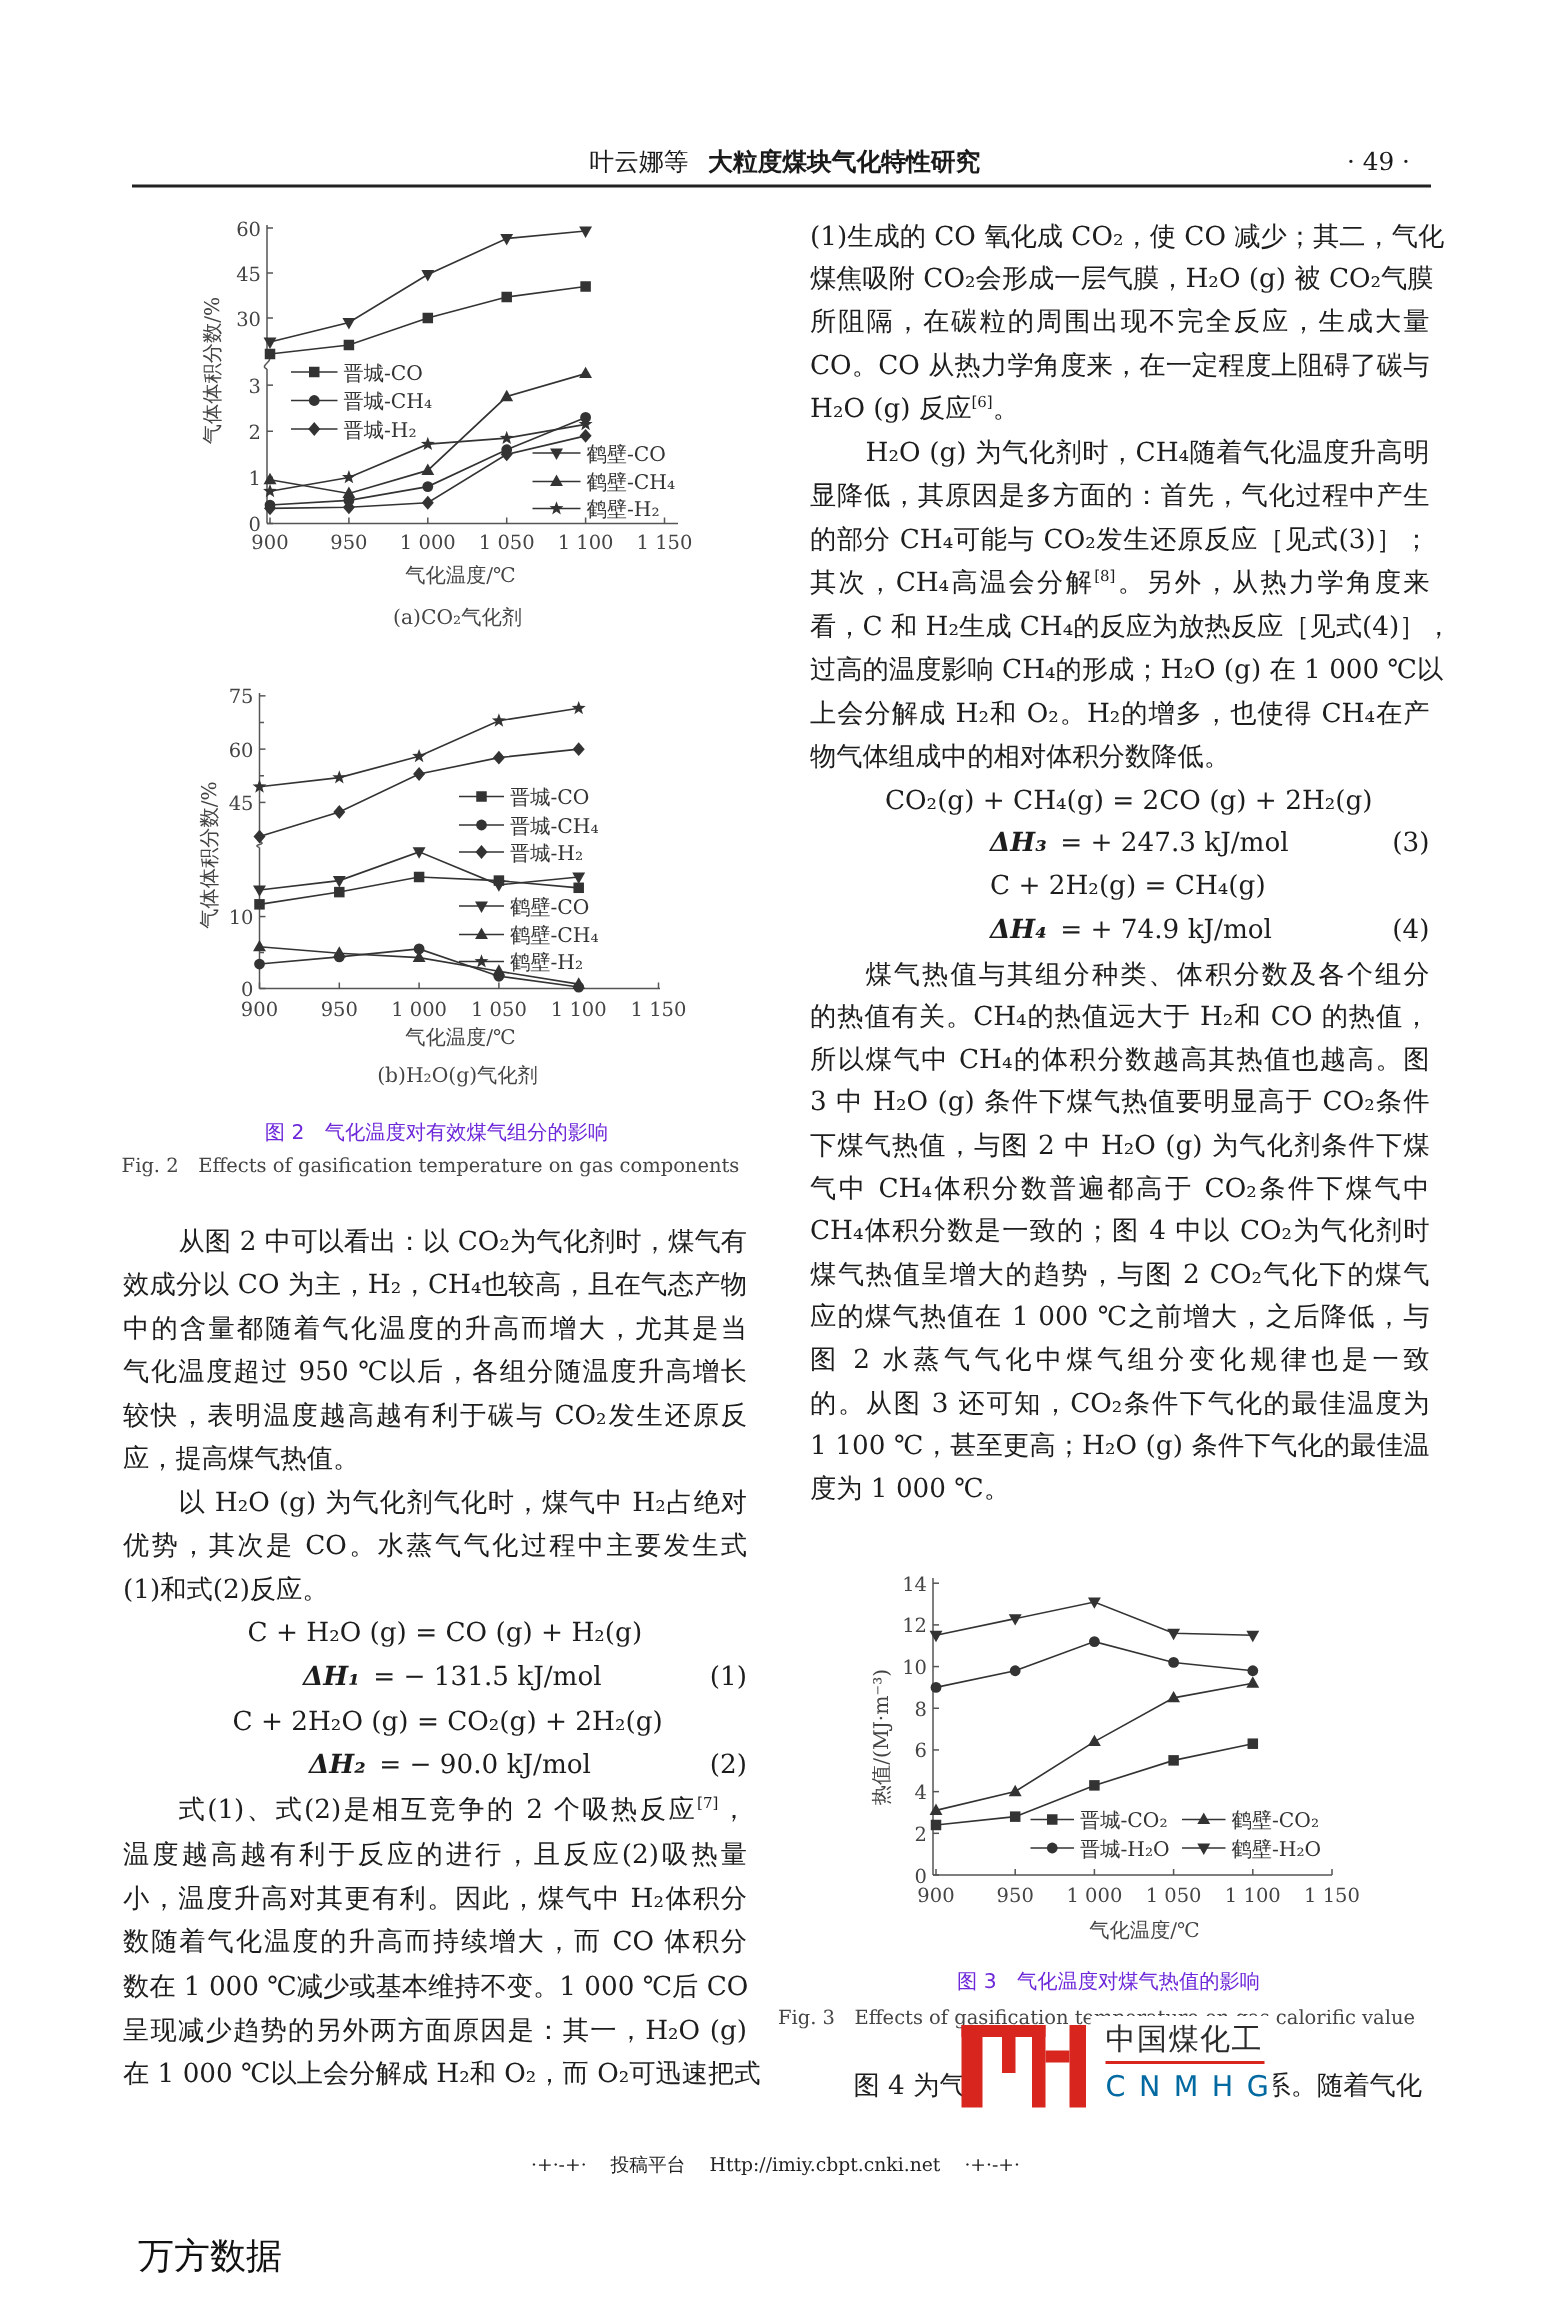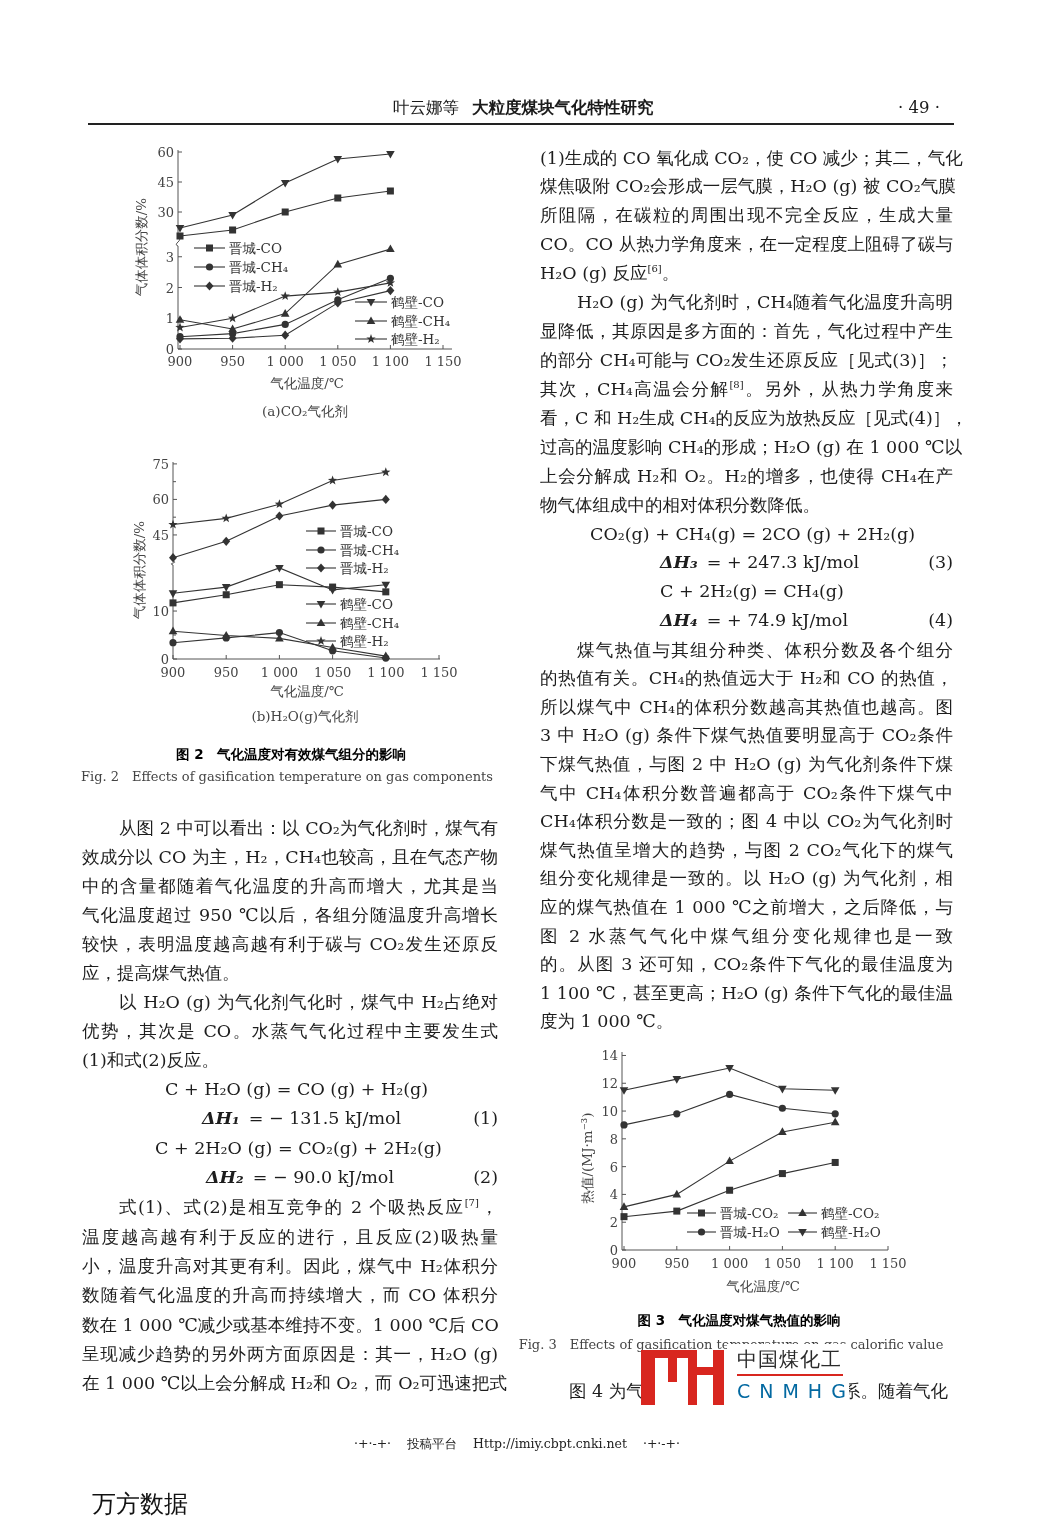--- a/index.html
+++ b/index.html
@@ -16,21 +16,21 @@
 .eq{position:relative;white-space:nowrap;font-size:17.5px;}
 .eq .num{position:absolute;right:0;top:0;}
 .eq .sym{font-weight:bold;font-style:italic;margin-right:9px;}
 svg.chart{position:absolute;overflow:visible;}
 svg.chart text{font-family:"DejaVu Serif","Liberation Serif",serif;font-size:13px;fill:#444444;}
 svg.chart text.legend-text{font-size:13.5px;fill:#333333;}
 .center{position:absolute;transform:translate(-50%,-50%);white-space:nowrap;}
 .axlabel{font-size:13.5px;color:#444444;}
 .ylab{transform:translate(-50%,-50%) rotate(-90deg);}
 .subcap{font-size:13.5px;color:#444444;}
-.cap-cn{font-family:"DejaVu Sans","Liberation Sans",sans-serif;font-weight:bold;font-size:13.5px;color:#000000;}
+.cap-cn{font-family:"DejaVu Sans","Liberation Sans",sans-serif;font-weight:normal;font-size:13.5px;color:#6d28d9;}
 .cap-en{font-size:13px;color:#444444;}
 .footer{font-size:12.5px;color:#222222;}
 .footer span{margin:0 6px;}
 .wm-red{position:absolute;background:#d8261f;}
 .wm-box{position:absolute;left:727px;top:1344px;width:122px;height:64px;background:#ffffff;}
 .wm-cn{position:absolute;left:737px;top:1346px;font-family:"DejaVu Sans","Liberation Sans",sans-serif;font-size:20px;color:#2a2a2a;white-space:nowrap;letter-spacing:1px;}
 .wm-line{position:absolute;left:737px;top:1374px;width:106px;height:2px;background:#d8261f;}
 .wm-en{position:absolute;left:737px;top:1380px;font-family:"DejaVu Sans","Liberation Sans",sans-serif;font-size:19px;color:#0369a1;letter-spacing:9px;white-space:nowrap;}
 .lastline{position:absolute;top:1379px;font-size:17.5px;white-space:nowrap;line-height:24px;}
 .wanfang{position:absolute;left:92px;top:1488px;font-family:"DejaVu Sans","Liberation Sans",sans-serif;font-size:24px;color:#111111;}
@@ -327,21 +327,20 @@
 
 <div class="block" style="left:540px;top:635.7px;width:413px;line-height:28.6px;">
     <div class="line first">煤气热值与其组分种类、体积分数及各个组分</div>
     <div class="line">的热值有关。CH₄的热值远大于 H₂和 CO 的热值，</div>
     <div class="line">所以煤气中 CH₄的体积分数越高其热值也越高。图</div>
     <div class="line">3 中 H₂O (g) 条件下煤气热值要明显高于 CO₂条件</div>
     <div class="line">下煤气热值，与图 2 中 H₂O (g) 为气化剂条件下煤</div>
     <div class="line">气中 CH₄体积分数普遍都高于 CO₂条件下煤气中</div>
     <div class="line">CH₄体积分数是一致的；图 4 中以 CO₂为气化剂时</div>
     <div class="line">煤气热值呈增大的趋势，与图 2 CO₂气化下的煤气</div>
-    <div class="line">组分变化规律是一致的。以 H₂O (g) 为气化剂，相</div>
     <div class="line">应的煤气热值在 1 000 ℃之前增大，之后降低，与</div>
     <div class="line">图 2 水蒸气气化中煤气组分变化规律也是一致</div>
     <div class="line">的。从图 3 还可知，CO₂条件下气化的最佳温度为</div>
     <div class="line">1 100 ℃，甚至更高；H₂O (g) 条件下气化的最佳温</div>
     <div class="line last">度为 1 000 ℃。</div>
   </div>
 
 <svg class="chart" style="left:570px;top:1040px;width:340px;height:240px" viewBox="570 1040 340 240">
     <line x1="622" y1="1250" x2="888" y2="1250" stroke="#555555" stroke-width="1"></line>
     <line x1="624" y1="1250" x2="624" y2="1246" stroke="#555555" stroke-width="1"></line>

